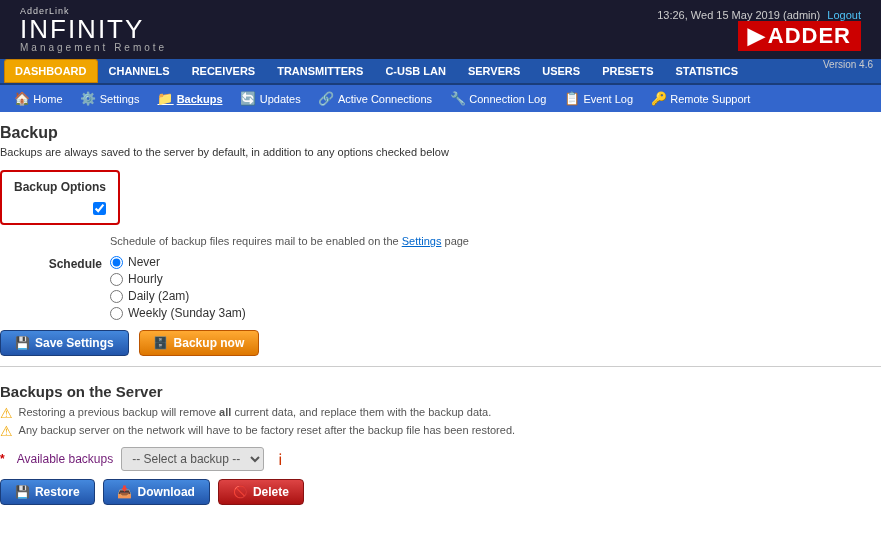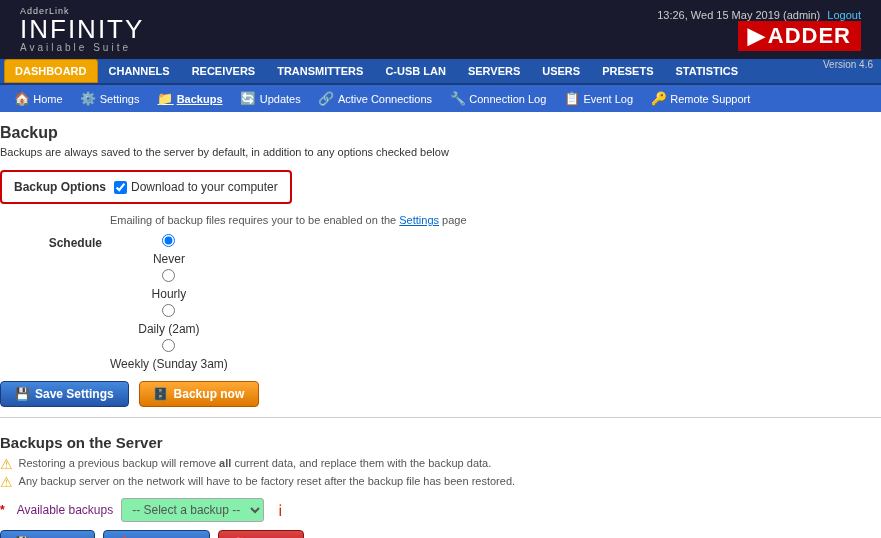--- a/index.html
+++ b/index.html
@@ -26,72 +26,72 @@
     .sub-nav-item.active { font-weight: bold; text-decoration: underline; }
     .sub-icon { font-size: 13px; }
 
     
     .content { padding: 12px 0; }
     .page-title { font-size: 16px; font-weight: bold; color: #333; margin-bottom: 4px; }
     .page-desc { font-size: 11px; color: #333; margin-bottom: 12px; }
 
     
     .options-section { border: 2px solid #cc0000; border-radius: 4px; padding: 8px 12px; display: inline-block; margin-bottom: 6px; }
-    .options-row { display: flex; align-items: flex-end; gap: 8px; }
+    .options-row { display: flex; align-items: flex-end; gap: 8px; flex-direction: column; }
     .options-label { font-weight: bold; color: #333; font-size: 12px; white-space: nowrap; }
     .options-checkbox-row { display: flex; align-items: center; gap: 4px; }
     .options-checkbox-row input[type=checkbox] { margin: 0; }
     .options-checkbox-label { font-size: 12px; color: #333; }
 
     .email-note { font-size: 11px; color: #555; margin: 4px 0 4px 110px; }
     .email-note a { color: #0066cc; }
 
     
     .schedule-row { display: flex; align-items: flex-start; margin: 8px 0 8px 0; }
     .schedule-label { font-weight: bold; color: #333; font-size: 12px; width: 110px; text-align: right; padding-right: 8px; padding-top: 2px; }
     .schedule-options { display: flex; flex-direction: column; gap: 3px; }
-    .radio-row { display: flex; align-items: center; gap: 5px; font-size: 12px; color: #333; flex-direction: column; }
+    .radio-row { display: flex; align-items: center; gap: 5px; font-size: 12px; color: #333; }
     .radio-row input[type=radio] { margin: 0; }
 
     
     .btn-row { display: flex; gap: 10px; margin: 10px 0 10px 0; }
     .btn { padding: 5px 14px; font-size: 12px; font-weight: bold; color: white; border: none; border-radius: 4px; cursor: pointer; display: flex; align-items: center; gap: 5px; }
     .btn-blue { background: linear-gradient(to bottom, #4488dd, #2255aa); border: 1px solid #1a3d7a; }
     .btn-orange { background: linear-gradient(to bottom, #ffaa33, #dd7700); border: 1px solid #bb5500; }
 
     
     .server-section { margin-top: 16px; }
     .server-title { font-size: 15px; font-weight: bold; color: #333; margin-bottom: 6px; }
     .warning-row { display: flex; align-items: flex-start; gap: 6px; font-size: 11px; color: #555; margin-bottom: 3px; }
     .warn-icon { color: #f0a500; font-size: 14px; margin-top: -1px; }
     .bold-text { font-weight: bold; }
 
     .available-row { display: flex; align-items: center; gap: 8px; margin: 8px 0; }
     .available-label { font-size: 12px; color: #cc0000; font-weight: bold; margin-right: 4px; }
     .available-label-text { font-size: 12px; color: #701a75; }
-    select.backup-select { font-size: 12px; padding: 3px 6px; border: 1px solid #aaa; border-radius: 3px; background: #86efac; color: #555; }
+    select.backup-select { font-size: 12px; padding: 3px 6px; border: 1px solid #aaa; border-radius: 3px; background: #e5e5e5; color: #555; }
     .info-circle { color: #cc3300; font-size: 16px; margin-left: 6px; }
 
     .restore-btn-row { display: flex; gap: 8px; margin-top: 6px; }
     .btn-red { background: linear-gradient(to bottom, #dd4444, #aa1111); border: 1px solid #881111; }
 
     
     .divider { border: none; border-top: 1px solid #ccc; margin: 10px 0; }
 
     .adder-logo-container { display: flex; flex-direction: column; align-items: flex-end; }
     .adder-red-box { background: #cc0000; color: white; font-weight: bold; font-size: 22px; padding: 2px 10px; letter-spacing: 1px; display: flex; align-items: center; gap: 2px; }
   </style>
 </head>
 <body>
 
 <div class="header">
   <div class="header-logo">
     <div class="adderlink">AdderLink</div>
     <div class="infinity">INFINITY</div>
-    <div class="mgmt">Available Suite</div>
+    <div class="mgmt">Management Remote</div>
   </div>
   <div class="header-right">
     <div class="header-time">
       <span>13:26, Wed 15 May 2019</span>
       <span>(admin)</span>
       <a href="#" style="color:#4fc3f7;margin-left:4px;text-decoration:none;font-size:11px;">Logout</a>
     </div>
     <div class="adder-logo-container">
       <div class="adder-red-box">
         <span>▶</span>
@@ -152,28 +152,27 @@
 <div class="content">
   <div class="page-title">Backup</div>
   <div class="page-desc">Backups are always saved to the server by default, in addition to any options checked below</div>
 
   <div>
     <div class="options-section">
       <div class="options-row">
         <span class="options-label">Backup Options</span>
         <div class="options-checkbox-row">
           <input type="checkbox" checked="" id="download-check" style="">
-          <label for="download-check" class="options-checkbox-label">Download to your computer</label>
         </div>
       </div>
     </div>
   </div>
 
   <div class="email-note">
-    <span>Emailing of backup files requires your to be enabled on the</span>
+    <span>Schedule of backup files requires mail to be enabled on the</span>
     <a href="#" style="color:#0066cc;">Settings</a>
     <span>page</span>
   </div>
 
   <div class="schedule-row">
     <div class="schedule-label">Schedule</div>
     <div class="schedule-options">
       <div class="radio-row">
         <input type="radio" name="schedule" value="never" checked="" style="">
         <span>Never</span>

